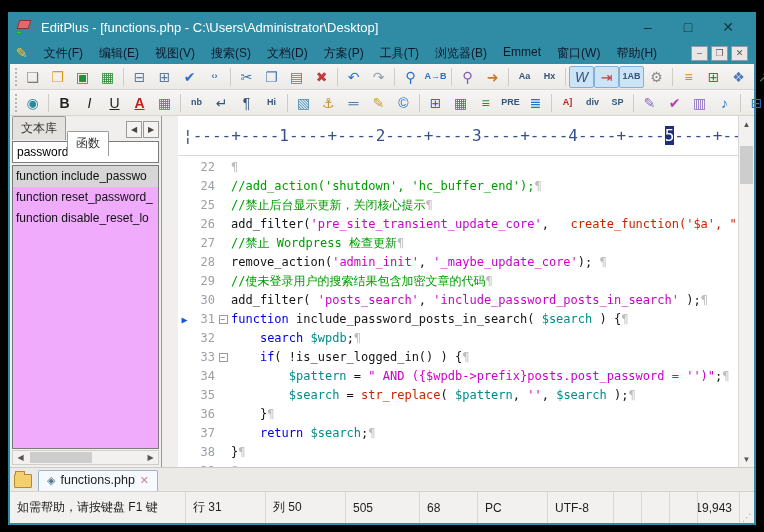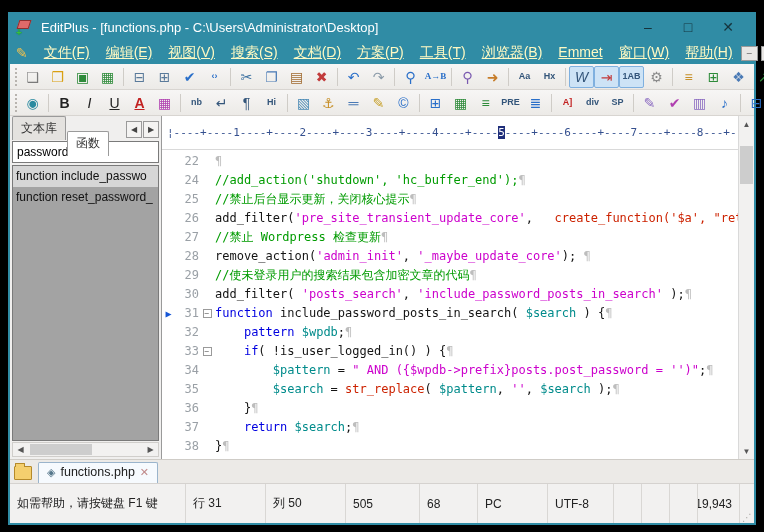--- a/index.html
+++ b/index.html
@@ -14,61 +14,61 @@
   .logo .eraser { position:absolute; left:2px; top:1px; width:12px; height:9px; background:#e06a6a; border:1px solid #8f3030; transform:skewX(-18deg); }
   .logo .plus { position:absolute; left:0; bottom:-3px; color:#39c03c; font-size:10px; font-weight:bold; text-shadow:0 0 1px #064; }
   .title-text { color:#fff; font-size:13px; white-space:nowrap; overflow:hidden; }
   .win-controls { margin-left:auto; display:flex; }
   .win-btn { width:40px; height:28px; display:flex; align-items:center; justify-content:center;
     color:#15333c; font-size:14px; background:transparent; border:0; font-family:inherit; }
 
   
   .menubar { height:22px; background:#308ca5; display:flex; align-items:center; padding:0 4px; flex:0 0 auto; }
   .menu-pencil { color:#f2c14d; font-size:14px; margin:0 8px 0 2px; }
-  .menu-item { color:#fef9c3; font-size:14px; padding:2px 8px; white-space:nowrap;text-decoration:underline; }
+  .menu-item { color:#0f172a; font-size:12px; padding:2px 8px; white-space:nowrap; }
   .mdi-controls { margin-left:auto; display:flex; gap:3px; padding-right:2px; }
   .mdi-btn { width:17px; height:15px; background:#e9e7e5; border:1px solid #9a9a9a; color:#555;
     font-size:9px; line-height:12px; text-align:center; font-family:inherit; }
 
   
   .toolbar { height:26px; background:linear-gradient(#f7f6f5,#eceae7); border-bottom:1px solid #d8d5d1;
     display:flex; align-items:center; padding:0 2px; flex:0 0 auto; }
   .tb-grip { width:5px; height:18px; margin:0 3px; border-left:2px dotted #b8b4af; }
   .tb-btn { width:25px; height:22px; border:1px solid transparent; background:transparent; border-radius:2px;
     display:flex; align-items:center; justify-content:center; flex:0 0 auto; font-family:inherit; }
   .tb-btn.active { background:#cde3f6; border-color:#7fb0df; }
   .tb-ico { font-size:14px; line-height:1; }
   .tb-ico.small { font-size:9px; font-weight:bold; letter-spacing:0; }
   .tb-sep { width:1px; height:18px; background:#cfccc7; margin:0 3px; flex:0 0 auto; }
 
   
-  .main { flex:1 1 auto; display:flex; min-height:0; }
+  .main { flex:1 1 auto; display:flex; min-height:0;gap:16px; }
   .sidebar { width:152px; flex:0 0 auto; display:flex; flex-direction:column; background:#f0efee; border-right:1px solid #9a9a9a; }
   .side-tabs { height:24px; display:flex; align-items:flex-end; padding:2px 2px 0 2px; gap:1px; }
   .side-tab { font-size:12px; padding:3px 8px 3px; border:1px solid #9a9a9a; border-bottom:none;
     background:#e4e2df; color:#333; border-radius:2px 2px 0 0; }
   .side-tab.active { background:#fff; position:relative; top:16px; padding-bottom:4px; }
   .side-tab-arrows { margin-left:auto; display:flex; gap:1px; padding-bottom:2px; }
   .arrow-btn { width:16px; height:17px; border:1px solid #9a9a9a; background:#f4f3f2; font-size:8px; color:#444;
     display:flex; align-items:center; justify-content:center; font-family:inherit; }
   .side-search { margin:1px 2px; height:22px; border:1px solid #7a7a7a; font-size:12px; padding:0 4px;
     font-family:"Liberation Sans",sans-serif; width:calc(100% - 4px); background:#fff; }
-  .side-list { flex:1 1 auto; margin:1px 2px 0 2px; border:1px solid #7a7a7a; background:#a3a3a3; overflow:hidden; }
+  .side-list { flex:1 1 auto; margin:1px 2px 0 2px; border:1px solid #7a7a7a; background:#f0abfc; overflow:hidden; }
   .side-item { font-size:12px; height:21px; line-height:21px; padding:0 3px; white-space:nowrap; overflow:hidden; color:#111; }
   .side-item.selected { background:#d6d6d6; }
   .side-hscroll { height:15px; margin:1px 2px 2px 2px; display:flex; background:#f2f1f0; border:1px solid #d0cecb; }
   .hs-arrow { width:15px; height:100%; font-size:8px; color:#555; display:flex; align-items:center; justify-content:center; background:#f2f1f0; border:0; font-family:inherit;}
   .hs-track { flex:1; position:relative; }
   .hs-thumb { position:absolute; left:2px; top:1px; height:11px; width:62px; background:#cdcdcd; }
 
   
   .editor { flex:1 1 auto; display:flex; min-width:0; background:#fff; }
   .editor-body { flex:1 1 auto; display:flex; flex-direction:column; min-width:0; }
-  .ruler { height:34px; flex:0 0 auto; border-bottom:1px solid #d9d9d9; display:flex; align-items:center;
-    font-family:"DejaVu Sans Mono","Liberation Mono",monospace; font-size:11px; color:#35508f; padding-left:5px; white-space:pre; overflow:hidden; }
+  .ruler { height:40px; flex:0 0 auto; border-bottom:1px solid #d9d9d9; display:flex; align-items:center;
+    font-family:"DejaVu Sans Mono","Liberation Mono",monospace; font-size:16px; color:#35508f; padding-left:5px; white-space:pre; overflow:hidden; }
   .ruler .hl { background:#1f2e7a; color:#fff; }
   .code-area { flex:1 1 auto; overflow:hidden; padding-top:2px; }
   .code-line { display:flex; height:19px; line-height:19px; font-family:"DejaVu Sans Mono","Liberation Mono",monospace; font-size:12px; white-space:pre; }
   .ln-marker { width:13px; flex:0 0 auto; color:#1556d6; font-size:10px; text-align:center; }
   .ln-num { width:24px; flex:0 0 auto; text-align:right; color:#9aa0a6; }
   .ln-fold { width:16px; flex:0 0 auto; text-align:center; }
   .fold-box { display:inline-block; width:9px; height:9px; line-height:7px; font-size:8px; color:#666;
     border:1px solid #9a9a9a; background:#fff; vertical-align:1px; text-align:center; }
   .code-text { flex:1; overflow:hidden; }
   .tk-p{color:#141414} .tk-s{color:#cc00cc} .tk-c{color:#009b00} .tk-k{color:#0000e0}
@@ -83,21 +83,21 @@
   
   .tabbar { height:24px; background:#eceae7; border-top:1px solid #cfccc7; display:flex; align-items:flex-end; padding:2px 4px 0 4px; gap:6px; flex:0 0 auto; }
   .folder-icon { width:18px; height:14px; background:#f4cf6e; border:1px solid #b58a2a; border-radius:1px; position:relative; margin-bottom:3px; }
   .folder-icon::before { content:""; position:absolute; top:-4px; left:0; width:8px; height:3px; background:#f4cf6e; border:1px solid #b58a2a; border-bottom:none; border-radius:1px 1px 0 0; }
   .file-tab { display:flex; align-items:center; gap:5px; background:#f6fafe; border:1px solid #9ab4cc; border-bottom:none;
     border-radius:2px 2px 0 0; padding:2px 8px 4px 8px; font-size:12.5px; color:#222; }
   .tab-diamond { color:#56788c; font-size:11px; }
   .tab-close { color:#c08a8a; font-size:11px; }
 
   
-  .statusbar { height:40px; background:#f2f1f0; border-top:1px solid #d5d2cf; display:flex; align-items:stretch; font-size:12px; color:#222; flex:0 0 auto; }
+  .statusbar { height:32px; background:#f2f1f0; border-top:1px solid #d5d2cf; display:flex; align-items:stretch; font-size:12px; color:#222; flex:0 0 auto; }
   .sb-cell { border-right:1px solid #d9d7d4; display:flex; align-items:center; padding:0 7px; white-space:nowrap; overflow:hidden; }
   .sb-cell:nth-child(1){width:176px;} .sb-cell:nth-child(2){width:80px;} .sb-cell:nth-child(3){width:80px;}
   .sb-cell:nth-child(4){width:74px;} .sb-cell:nth-child(5){width:58px;} .sb-cell:nth-child(6){width:70px;}
   .sb-cell:nth-child(7){width:66px;} .sb-cell:nth-child(8){width:28px;} .sb-cell:nth-child(9){width:28px;}
   .sb-cell:nth-child(10){width:28px;}
   .sb-cell:nth-child(11){flex:1; justify-content:flex-end;}
   .sb-grip { width:14px; display:flex; align-items:flex-end; justify-content:center; color:#b0aeab; font-size:10px; border:0; }
 </style>
 </head>
 <body>
@@ -185,21 +185,21 @@
           <span class="tb-ico" style="color: rgb(42, 111, 201);">↶</span>
         </button>
         <button class="tb-btn">
           <span class="tb-ico" style="color: rgb(138, 154, 168);">↷</span>
         </button>
         <span class="tb-sep"></span>
         <button class="tb-btn">
           <span class="tb-ico" style="color: rgb(42, 111, 201);">⚲</span>
         </button>
         <button class="tb-btn">
-          <span class="tb-ico small" style="color: rgb(42, 111, 201); font-family: Liberation Serif, serif;">A→B</span>
+          <span class="tb-ico small" style="color: rgb(42, 111, 201);">A→B</span>
         </button>
         <span class="tb-sep"></span>
         <button class="tb-btn">
           <span class="tb-ico" style="color: rgb(122, 90, 176);">⚲</span>
         </button>
         <button class="tb-btn">
           <span class="tb-ico" style="color: rgb(199, 125, 42);">➜</span>
         </button>
         <span class="tb-sep"></span>
         <button class="tb-btn">
@@ -343,20 +343,21 @@
           </span>
         <span class="side-tab-arrows">
           <button class="arrow-btn">◀</button>
           <button class="arrow-btn">▶</button>
         </span>
       </div>
       <input class="side-search" value="password" style="">
       <div class="side-list" id="side-list">
           <div class="side-item selected">function include_passwo</div>
           <div class="side-item">function reset_password_</div>
+          <div class="side-item">function disable_reset_lo</div>
         </div>
       <div class="side-hscroll">
         <button class="hs-arrow">◀</button>
         <span class="hs-track">
             <span class="hs-thumb"></span>
           </span>
         <button class="hs-arrow">▶</button>
       </div>
     </div>
 
@@ -366,21 +367,21 @@
         <div class="code-area" id="code-area">
             <div class="code-line"><span class="ln-marker"></span><span class="ln-num">22</span><span class="ln-fold"></span><span class="code-text"><span class="tk-g">¶</span></span></div>
             <div class="code-line"><span class="ln-marker"></span><span class="ln-num">24</span><span class="ln-fold"></span><span class="code-text"><span class="tk-c">//add_action('shutdown', 'hc_buffer_end');</span><span class="tk-g">¶</span></span></div>
             <div class="code-line"><span class="ln-marker"></span><span class="ln-num">25</span><span class="ln-fold"></span><span class="code-text"><span class="tk-c">//禁止后台显示更新，关闭核心提示</span><span class="tk-g">¶</span></span></div>
             <div class="code-line"><span class="ln-marker"></span><span class="ln-num">26</span><span class="ln-fold"></span><span class="code-text"><span class="tk-p">add_filter(</span><span class="tk-s">'pre_site_transient_update_core'</span><span class="tk-p">,   </span><span class="tk-f">create_function('$a', "return null;")</span></span></div>
             <div class="code-line"><span class="ln-marker"></span><span class="ln-num">27</span><span class="ln-fold"></span><span class="code-text"><span class="tk-c">//禁止 Wordpress 检查更新</span><span class="tk-g">¶</span></span></div>
             <div class="code-line"><span class="ln-marker"></span><span class="ln-num">28</span><span class="ln-fold"></span><span class="code-text"><span class="tk-p">remove_action(</span><span class="tk-s">'admin_init'</span><span class="tk-p">, </span><span class="tk-s">'_maybe_update_core'</span><span class="tk-p">); </span><span class="tk-g">¶</span></span></div>
             <div class="code-line"><span class="ln-marker"></span><span class="ln-num">29</span><span class="ln-fold"></span><span class="code-text"><span class="tk-c">//使未登录用户的搜索结果包含加密文章的代码</span><span class="tk-g">¶</span></span></div>
             <div class="code-line"><span class="ln-marker"></span><span class="ln-num">30</span><span class="ln-fold"></span><span class="code-text"><span class="tk-p">add_filter( </span><span class="tk-s">'posts_search'</span><span class="tk-p">, </span><span class="tk-s">'include_password_posts_in_search'</span><span class="tk-p"> );</span><span class="tk-g">¶</span></span></div>
             <div class="code-line"><span class="ln-marker">▶</span><span class="ln-num">31</span><span class="ln-fold"><span class="fold-box">−</span></span><span class="code-text"><span class="tk-k">function</span><span class="tk-p"> include_password_posts_in_search( </span><span class="tk-v">$search</span><span class="tk-p"> ) {</span><span class="tk-g">¶</span></span></div>
-            <div class="code-line"><span class="ln-marker"></span><span class="ln-num">32</span><span class="ln-fold"></span><span class="code-text"><span class="tk-p">    </span><span class="tk-k">pattern</span><span class="tk-p"> </span><span class="tk-v">$wpdb</span><span class="tk-p">;</span><span class="tk-g">¶</span></span></div>
+            <div class="code-line"><span class="ln-marker"></span><span class="ln-num">32</span><span class="ln-fold"></span><span class="code-text"><span class="tk-p">    </span><span class="tk-k">search</span><span class="tk-p"> </span><span class="tk-v">$wpdb</span><span class="tk-p">;</span><span class="tk-g">¶</span></span></div>
             <div class="code-line"><span class="ln-marker"></span><span class="ln-num">33</span><span class="ln-fold"><span class="fold-box">−</span></span><span class="code-text"><span class="tk-p">    </span><span class="tk-k">if</span><span class="tk-p">( !is_user_logged_in() ) {</span><span class="tk-g">¶</span></span></div>
             <div class="code-line"><span class="ln-marker"></span><span class="ln-num">34</span><span class="ln-fold"></span><span class="code-text"><span class="tk-p">        </span><span class="tk-v">$pattern</span><span class="tk-p"> = </span><span class="tk-s">" AND ({$wpdb-&gt;prefix}posts.post_password = '')"</span><span class="tk-p">;</span><span class="tk-g">¶</span></span></div>
             <div class="code-line"><span class="ln-marker"></span><span class="ln-num">35</span><span class="ln-fold"></span><span class="code-text"><span class="tk-p">        </span><span class="tk-v">$search</span><span class="tk-p"> = </span><span class="tk-f">str_replace</span><span class="tk-p">( </span><span class="tk-v">$pattern</span><span class="tk-p">, </span><span class="tk-s">''</span><span class="tk-p">, </span><span class="tk-v">$search</span><span class="tk-p"> );</span><span class="tk-g">¶</span></span></div>
             <div class="code-line"><span class="ln-marker"></span><span class="ln-num">36</span><span class="ln-fold"></span><span class="code-text"><span class="tk-p">    }</span><span class="tk-g">¶</span></span></div>
             <div class="code-line"><span class="ln-marker"></span><span class="ln-num">37</span><span class="ln-fold"></span><span class="code-text"><span class="tk-p">    </span><span class="tk-k">return</span><span class="tk-p"> </span><span class="tk-v">$search</span><span class="tk-p">;</span><span class="tk-g">¶</span></span></div>
             <div class="code-line"><span class="ln-marker"></span><span class="ln-num">38</span><span class="ln-fold"></span><span class="code-text"><span class="tk-p">}</span><span class="tk-g">¶</span></span></div>
             <div class="code-line"><span class="ln-marker"></span><span class="ln-num">39</span><span class="ln-fold"></span><span class="code-text"><span class="tk-g">¶</span></span></div>
           </div>
       </div>
       <div class="vscroll">

